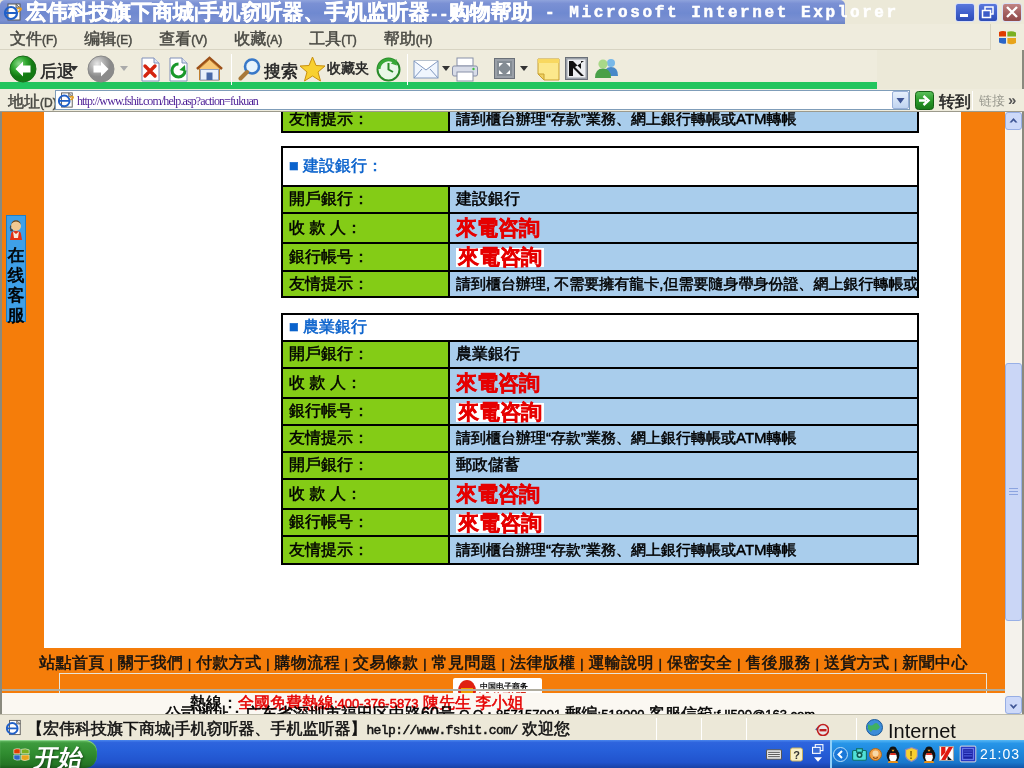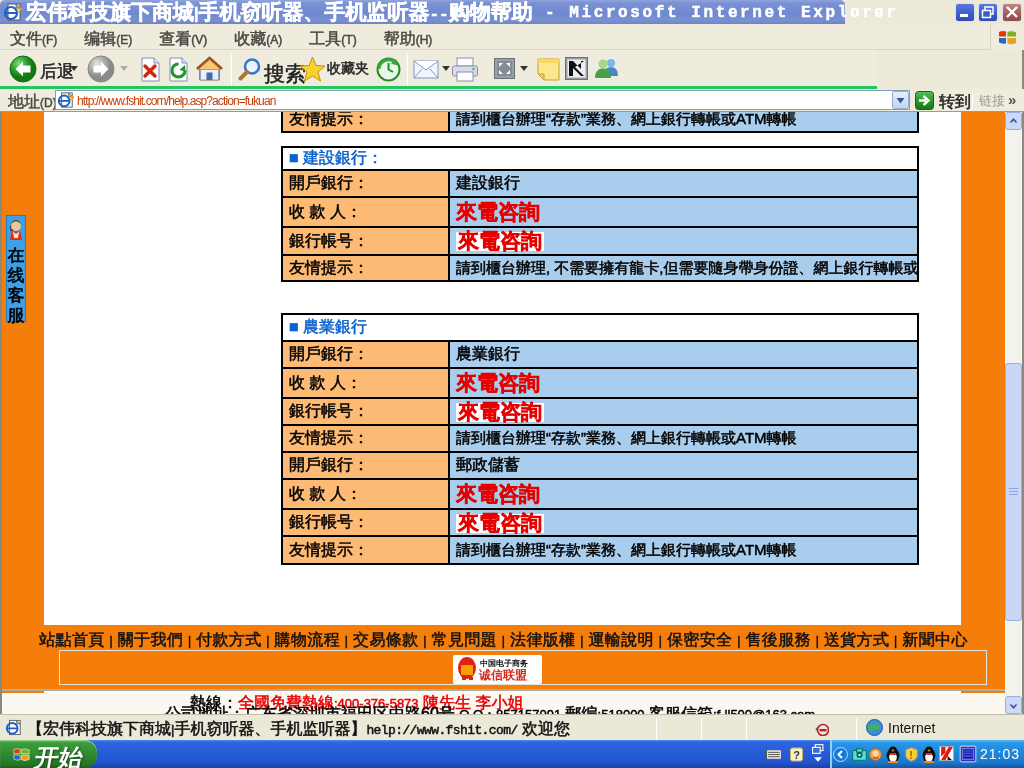--- a/index.html
+++ b/index.html
@@ -8,21 +8,21 @@
 .ink{-webkit-text-stroke:0.5px}
 svg text{font-family:"Liberation Sans",sans-serif}
 
 #title{left:0;top:0;width:845px;height:24px;background:linear-gradient(180deg,#8fa3dc 0%,#7a90d4 15%,#6f89d0 55%,#7a90d2 85%,#6b84c4 100%);border-radius:5px 5px 0 0}
 .tbtn{position:absolute;top:3px;width:20px;height:19px;border:1px solid #d8e0f8;border-radius:3px}
 
 .or{background:#f57d0a}
 table{border-collapse:collapse;table-layout:fixed}
 td{border:2px solid #000;font-size:16px;color:#000;padding:0 6px;overflow:hidden;white-space:nowrap;-webkit-text-stroke:0.5px}
 td.h{background:#fff;color:#0a62cc}
-td.l{background:#fdba74}
+td.l{background:#84cc16}
 td.r{background:#a9cdec}
 .red{color:#e60000;font-size:21px;font-weight:bold}
 .wbox{display:inline-block;background:#fff;padding:0 2px;height:19px;line-height:18px;vertical-align:-3px}
 .sep{position:absolute;width:1px;background:#b8b4a4;border-right:1px solid #fff}
 </style></head><body>
 <div id="w">
 
 <div class="a" id="client" style="left:2px;top:112px;width:1003px;height:602px;background:#fbf9f4;overflow:hidden">
   <div class="a or" style="left:0;top:0;width:42px;height:602px"></div>
   <div class="a or" style="left:959px;top:0;width:44px;height:602px"></div>
@@ -52,21 +52,21 @@
           </tr>
   </tbody>
       </table>
 
   <table class="a" style="left:279px;top:34px;width:638px">
     <colgroup>
           <col style="width:167px">
           <col>
         </colgroup>
     <tbody>
-          <tr style="height:23px">
+          <tr style="height:39px">
             <td class="h" colspan="2"><span style="color:#0a62cc">■</span> 建設銀行：</td>
           </tr>
     <tr style="height:27px">
             <td class="l">開戶銀行：</td>
             <td class="r">建設銀行</td>
           </tr>
     <tr style="height:28px">
             <td class="l">收 款 人：</td>
             <td class="r"><span class="red">來電咨詢</span></td>
           </tr>
@@ -118,21 +118,21 @@
             <td class="l">銀行帳号：</td>
             <td class="r"><span class="red wbox">來電咨詢</span></td>
           </tr>
     <tr style="height:28px">
             <td class="l">友情提示：</td>
             <td class="r"><span style="font-size:15px">請到櫃台辦理“存款”業務、網上銀行轉帳或ATM轉帳</span></td>
           </tr>
   </tbody>
       </table>
 
-  <div class="a or" style="left:0;top:513px;width:1003px;height:64px">
+  <div class="a or" style="left:0;top:536px;width:1003px;height:64px">
     <div class="a nw ink" style="left:0;top:5px;width:1003px;text-align:center;font-size:16px;letter-spacing:0.35px;color:#111">站點首頁 <span style="font-size:12px">|</span> 關于我們 <span style="font-size:12px">|</span> 付款方式 <span style="font-size:12px">|</span> 購物流程 <span style="font-size:12px">|</span> 交易條款 <span style="font-size:12px">|</span> 常見問題 <span style="font-size:12px">|</span> 法律版權 <span style="font-size:12px">|</span> 運輸說明 <span style="font-size:12px">|</span> 保密安全 <span style="font-size:12px">|</span> 售後服務 <span style="font-size:12px">|</span> 送貨方式 <span style="font-size:12px">|</span> 新聞中心</div>
     <div class="a" style="left:57px;top:25px;width:928px;height:35px;border:1px solid #e8e4d8"></div>
 
     <div class="a" style="left:451px;top:30px;width:89px;height:29px;background:#fff;border-radius:2px">
       <svg width="89" height="29" viewBox="0 0 89 29">
         <ellipse cx="14" cy="13" rx="9" ry="11" fill="#e02010"></ellipse>
         <rect x="8" y="10" width="12" height="10" fill="#f5a000"></rect>
         <rect x="9" y="22" width="4" height="3" fill="#e02010"></rect>
         <rect x="16" y="22" width="4" height="3" fill="#e02010"></rect>
         <text x="27" y="11" font-size="8" fill="#111" font-weight="bold">中国电子商务</text>
@@ -184,21 +184,21 @@
 <div class="a" id="menubar" style="left:0;top:24px;width:1024px;height:26px;background:#efecdd;border-bottom:1px solid #d8d4c2">
   <div class="a nw ink" style="left:10px;top:5px;font-size:16px;color:#4a4a44;letter-spacing:0">文件<span style="font-size:12px">(F)</span><span style="padding-left:27px"></span>编辑<span style="font-size:12px">(E)</span><span style="padding-left:27px"></span>查看<span style="font-size:12px">(V)</span><span style="padding-left:27px"></span>收藏<span style="font-size:12px">(A)</span><span style="padding-left:27px"></span>工具<span style="font-size:12px">(T)</span><span style="padding-left:27px"></span>帮助<span style="font-size:12px">(H)</span></div>
   <div class="a" style="left:990px;top:0;width:34px;height:26px;border-left:1px solid #d8d4c2;background:#efecdd"></div>
   <svg class="a" style="left:997px;top:3px" width="21" height="21" viewBox="0 0 21 21">
     <path d="M2 5 Q5 3.4 9 4.4 L9 9.6 L2 9.6 Z" fill="#e03c00"></path>
     <path d="M10.4 4.8 Q15 3.4 19 5.4 L19 9.6 L10.4 9.6 Z" fill="#7ab021"></path>
     <path d="M2 11 L9 11 L9 16.4 Q5 17.4 2 15.6 Z" fill="#2c66c8"></path>
     <path d="M10.4 11 L19 11 L19 16 Q14 18.4 10.4 16.2 Z" fill="#e8a41c"></path>
   </svg>
 </div>
-<div class="a" id="toolbar" style="left:0;top:50px;width:877px;height:39px;background:#efecdd;border-bottom:3px solid #22c55e">
+<div class="a" id="toolbar" style="left:0;top:50px;width:877px;height:39px;background:#efecdd;border-bottom:7px solid #22c55e">
   <svg class="a" style="left:9px;top:5px" width="28" height="28" viewBox="0 0 28 28">
     <defs>
           <radialGradient id="gb" cx="35%" cy="30%">
             <stop offset="0%" stop-color="#8fd98f"></stop>
             <stop offset="55%" stop-color="#30a830"></stop>
             <stop offset="100%" stop-color="#137a13"></stop>
           </radialGradient>
     <radialGradient id="gg" cx="35%" cy="30%">
             <stop offset="0%" stop-color="#e8e8e8"></stop>
             <stop offset="55%" stop-color="#b0b0b0"></stop>
@@ -234,21 +234,21 @@
     <path d="M1 13 L13.5 2 L26 13" fill="none" stroke="#9c5018" stroke-width="2.6"></path>
     <path d="M3.5 12.5 L13.5 3.5 L23.5 12.5 L23.5 24 H3.5 Z" fill="#f8c878" stroke="#c08030"></path>
     <rect x="4.5" y="13.5" width="18" height="10.5" fill="#e8f0fc" stroke="#90a0c0"></rect>
     <rect x="10.5" y="16.5" width="6" height="7.5" fill="#4868a8"></rect>
   </svg>
   <div class="sep" style="left:231px;top:4px;height:31px"></div>
   <svg class="a" style="left:238px;top:7px" width="25" height="25" viewBox="0 0 25 25">
     <circle cx="14" cy="9.5" r="7" fill="#e8f4fc" stroke="#3878c8" stroke-width="2.6"></circle>
     <path d="M9 15 L2.5 21.5" stroke="#a87838" stroke-width="4" stroke-linecap="round"></path>
   </svg>
-  <div class="a nw ink" style="left:264px;top:10px;font-size:21px;color:#222">搜索</div>
+  <div class="a nw ink" style="left:264px;top:10px;font-size:17px;color:#222">搜索</div>
   <svg class="a" style="left:299px;top:6px" width="27" height="26" viewBox="0 0 27 26">
     <path d="M13.5 1 L17 9.5 L26 10 L19 16 L21.5 25 L13.5 20 L5.5 25 L8 16 L1 10 L10 9.5 Z" fill="#f8d030" stroke="#c89010"></path>
   </svg>
   <div class="a nw ink" style="left:327px;top:10px;font-size:14px;color:#222">收藏夹</div>
   <svg class="a" style="left:376px;top:7px" width="25" height="25" viewBox="0 0 25 25">
     <circle cx="12.5" cy="12.5" r="11" fill="#e8f8e8" stroke="#2a8a2a" stroke-width="2"></circle>
     <path d="M12.5 6 V12.5 L17 15" stroke="#2a8a2a" stroke-width="2" fill="none"></path>
     <path d="M3 12 a9.5 9.5 0 0 1 16-6.5" fill="none" stroke="#38a838" stroke-width="3"></path>
     <path d="M20.5 2 L20.8 8.4 L14.8 6.4 Z" fill="#38a838"></path>
   </svg>
@@ -295,21 +295,21 @@
 <div class="a" id="addr" style="left:0;top:89px;width:1024px;height:23px;background:#efecdd;border-bottom:1px solid #9c9a8c">
   <div class="a nw ink" style="left:8px;top:3px;font-size:16px;color:#4a4a44">地址<span style="font-size:12px">(D)</span></div>
   <div class="a" style="left:55px;top:1px;width:855px;height:20px;background:#fff;border:1px solid #7f9db9">
     <svg class="a" style="left:2px;top:1px" width="16" height="16" viewBox="0 0 18 18">
       <rect x="4" y="1" width="12" height="16" fill="#fdfdfd" stroke="#555" stroke-width="1"></rect>
       <path d="M12 1 L16 5 L12 5 Z" fill="#bbb" stroke="#555" stroke-width="0.8"></path>
       <circle cx="7" cy="10" r="6" fill="none" stroke="#2060c8" stroke-width="2.2"></circle>
       <path d="M1 10 L13.5 10" stroke="#2060c8" stroke-width="2"></path>
       <path d="M13.2 6 q3-1.5 3.8-0.5 q0.8 1.3-3 3.4" stroke="#e8a020" stroke-width="1.6" fill="none"></path>
     </svg>
-    <div class="a nw" style="left:21px;top:3px;font-family:Liberation Sans, sans-serif;font-size:12px;letter-spacing:-0.9px;color:#c2410c">http://www.fshit.com/help.asp?action=fukuan</div>
+    <div class="a nw" style="left:21px;top:3px;font-family:Liberation Serif, serif;font-size:12px;letter-spacing:-0.9px;color:#4c1d95">http://www.fshit.com/help.asp?action=fukuan</div>
     <div class="a" style="left:836px;top:0;width:17px;height:18px;background:linear-gradient(180deg,#e6f0fc,#c0d4f0);border:1px solid #98b0d8;border-radius:2px">
       <svg class="a" style="left:3px;top:6px" width="9" height="6" viewBox="0 0 9 6">
             <path d="M0.5 0 H8.5 L4.5 5.5 Z" fill="#3d5494"></path>
           </svg>
     </div>
   </div>
   <svg class="a" style="left:915px;top:2px" width="19" height="19" viewBox="0 0 19 19">
     <defs>
           <linearGradient id="go" x1="0" y1="0" x2="0" y2="1">
             <stop offset="0%" stop-color="#5cc05c"></stop>
@@ -340,21 +340,21 @@
   <svg class="a" style="left:813px;top:5px" width="16" height="16" viewBox="0 0 16 16">
     <path d="M3 10 q5-7 10-2" fill="none" stroke="#4060a0" stroke-width="2"></path>
     <circle cx="10" cy="10" r="5.5" fill="#e8e8e8" stroke="#c02020" stroke-width="1.6"></circle>
     <rect x="6.5" y="9" width="7" height="2.4" fill="#c02020"></rect>
   </svg>
   <div class="sep" style="left:856px;top:3px;height:22px"></div>
   <svg class="a" style="left:866px;top:4px" width="17" height="17" viewBox="0 0 17 17">
     <circle cx="8.5" cy="8.5" r="8" fill="#3c8cd8" stroke="#1a5a9a"></circle>
     <path d="M2 5 q3 3 6 0 q2-2 4 0 l2 3 q-2 4-5 3 q-3-1-4 2 l-3-3 Z" fill="#40b060"></path>
   </svg>
-  <div class="a nw" style="left:888px;top:5px;font-size:14px;color:#111">Internet</div>
+  <div class="a nw" style="left:888px;top:5px;font-size:20px;color:#111">Internet</div>
 </div>
 
 <div class="a" id="task" style="left:0;top:740px;width:1024px;height:28px;background:linear-gradient(180deg,#4a86ee 0%,#2e64dd 9%,#2760da 35%,#2153cd 80%,#1941a5 100%)">
   <div class="a" style="left:0;top:0;width:97px;height:28px;border-radius:0 12px 12px 0;background:linear-gradient(180deg,#5fb75f 0%,#3d9a3d 12%,#2f8b2f 50%,#247524 88%,#1b5e1b 100%);box-shadow:inset 0 1px 1px #8fd88f"></div>
   <svg class="a" style="left:12px;top:5px" width="19" height="19" viewBox="0 0 21 21">
     <path d="M2 5 Q5 3.4 9 4.4 L9 9.6 L2 9.6 Z" fill="#e03c00" stroke="#fff" stroke-width="0.6"></path>
     <path d="M10.4 4.8 Q15 3.4 19 5.4 L19 9.6 L10.4 9.6 Z" fill="#7ab021" stroke="#fff" stroke-width="0.6"></path>
     <path d="M2 11 L9 11 L9 16.4 Q5 17.4 2 15.6 Z" fill="#2c66c8" stroke="#fff" stroke-width="0.6"></path>
     <path d="M10.4 11 L19 11 L19 16 Q14 18.4 10.4 16.2 Z" fill="#e8a41c" stroke="#fff" stroke-width="0.6"></path>
   </svg>

